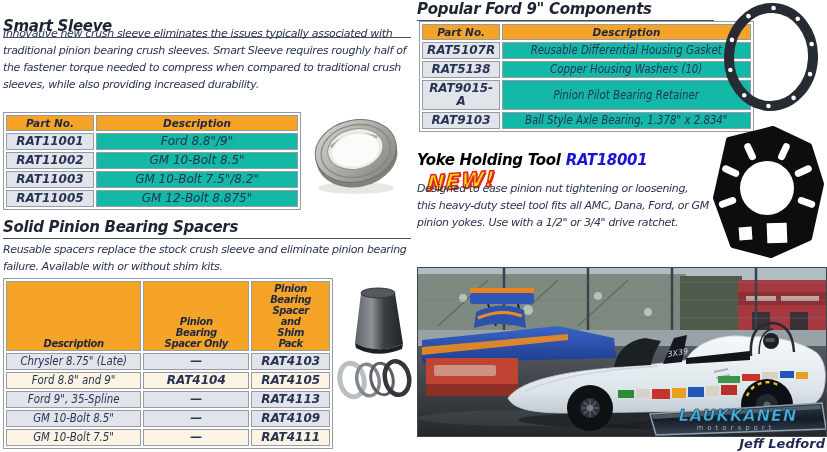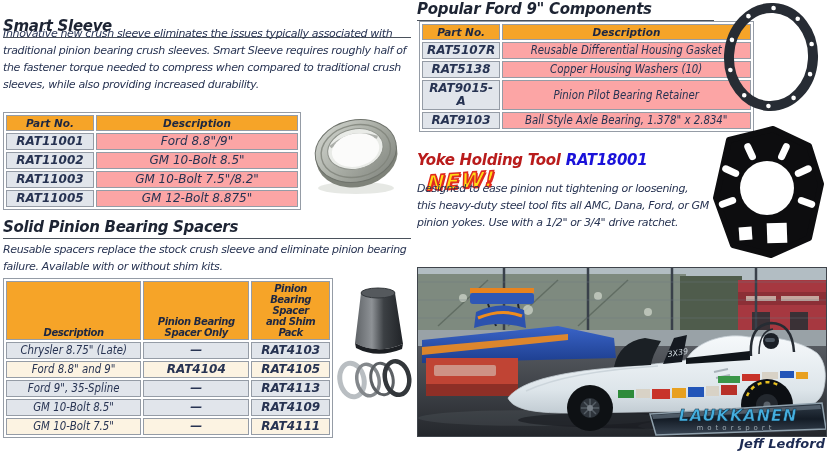--- a/index.html
+++ b/index.html
@@ -16,40 +16,40 @@
   }
   .para {
     font-style:italic; font-size:11px; line-height:17px; color:#273352;
     letter-spacing:-0.35px;
   }
 
   table.cat { border-collapse:separate; border-spacing:2px; border:1px solid #959ca6; background:#fff; }
   table.cat th {
     background:#F6A428; color:#1d2742; border:1px solid #959ca6;
     font-style:italic; font-weight:bold; font-size:10.5px; line-height:12px;
-    padding:1px 3px; vertical-align:bottom;
+    padding:1px 14px; vertical-align:bottom;
   }
   table.cat td {
     border:1px solid #959ca6; padding:1px 4px; text-align:center;
     font-style:italic; font-size:12px; line-height:13px; color:#273352;margin-left:19px;
   }
   td.part { background:#E1E5EB; color:#1a12d9; font-weight:bold; font-size:12px; }
-  td.desc { background:#fca5a5; }
+  td.desc { background:#14b8a6; }
   .condense { display:block; transform:scaleX(0.85); transform-origin:center center; white-space:nowrap; }
 
   
   tr.row-gray  td { background:#E1E5EB; }
   tr.row-cream td { background:#FCF3E2; }
   td.pn   { color:#1a12d9; font-weight:bold; font-size:12px; }
   td.dash { color:#273352; font-weight:bold; }
   .th2line span { display:block; font-size:10px; line-height:11px; letter-spacing:-0.4px; }
 
   .abs { position:absolute; }
 
-  .yoke-title { font-style:italic; font-weight:bold; font-size:15px; color:#b91c1c; letter-spacing:-0.3px; }
+  .yoke-title { font-style:italic; font-weight:bold; font-size:15px; color:#000000; letter-spacing:-0.3px; }
   .yoke-part  { color:#1a12d9; }
   .new-badge {
     display:inline-block; font-style:italic; font-weight:bold; font-size:21px;
     color:#FFDD15; -webkit-text-stroke:1.5px #E02A20;
     text-shadow:1.5px 1.5px 0 #E02A20;
     transform:rotate(-4deg) skewX(-8deg); margin-left:10px; vertical-align:-2px;
     letter-spacing:1px;
   }
 
   .photo-frame { position:absolute; left:0; top:267px; width:410px; height:170px; border:1px solid #3f444b; }

